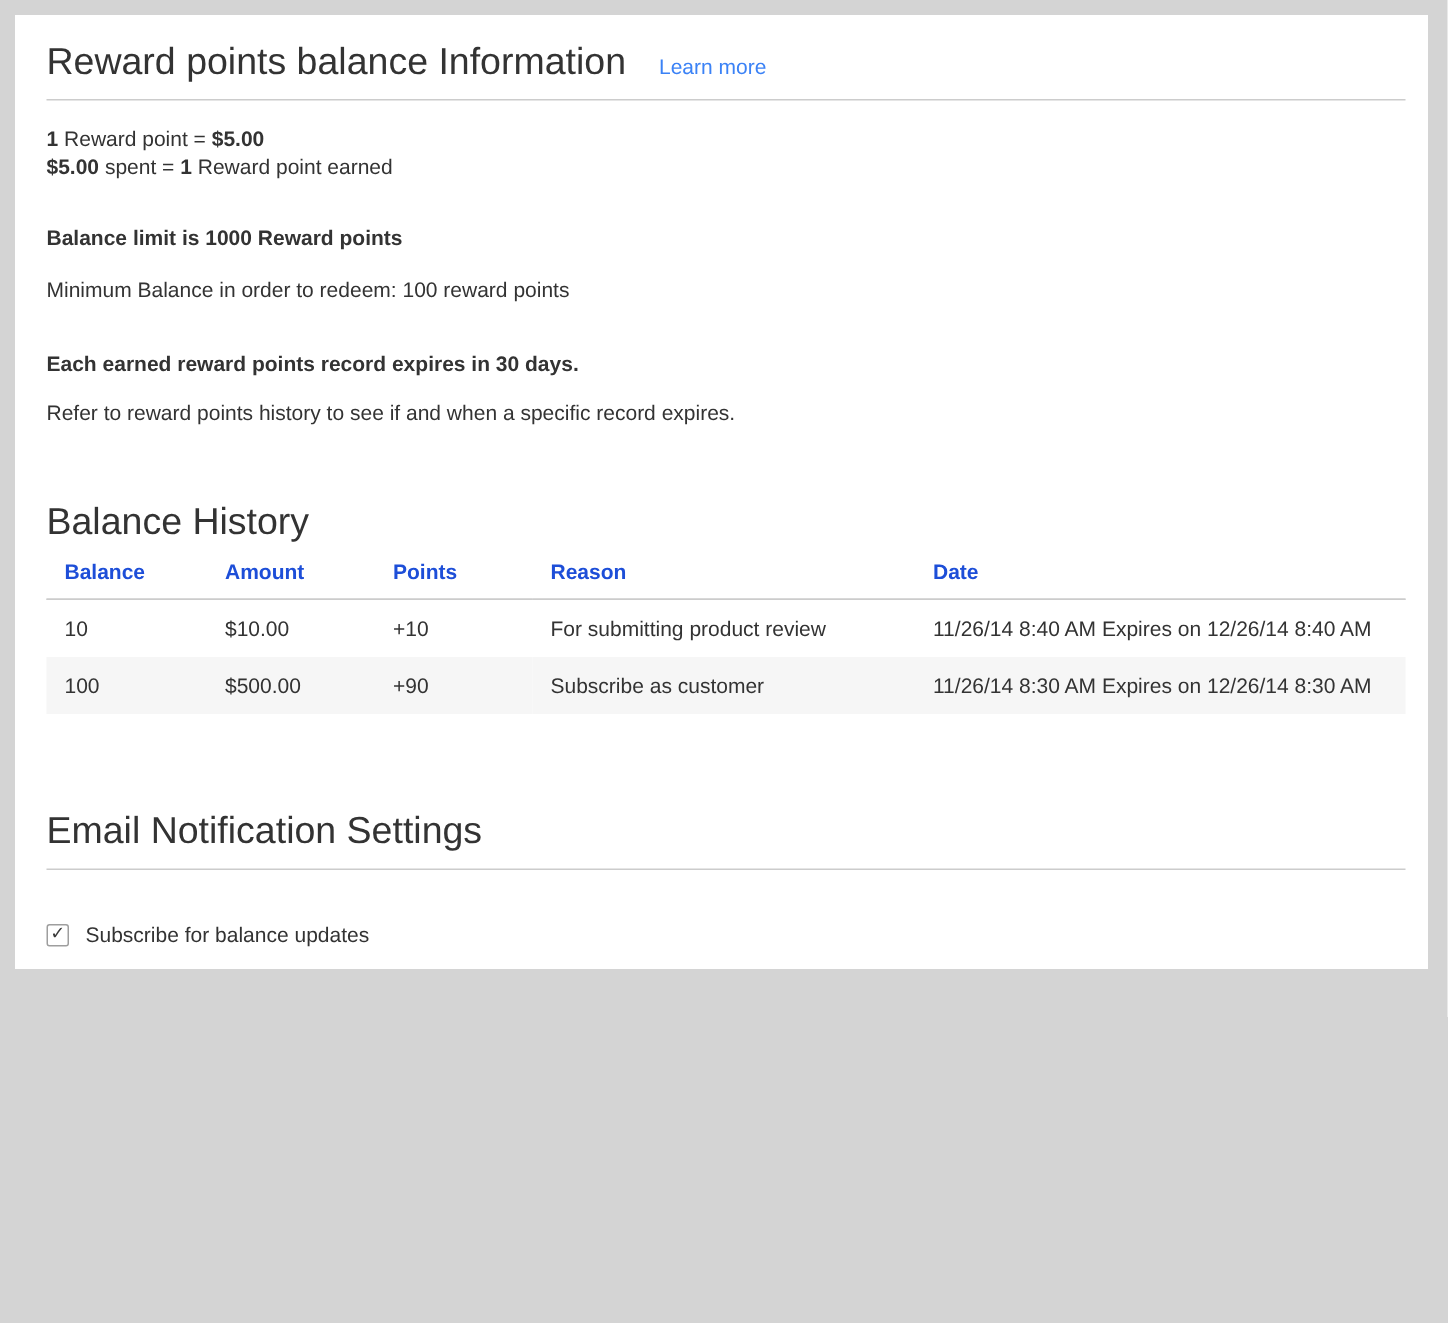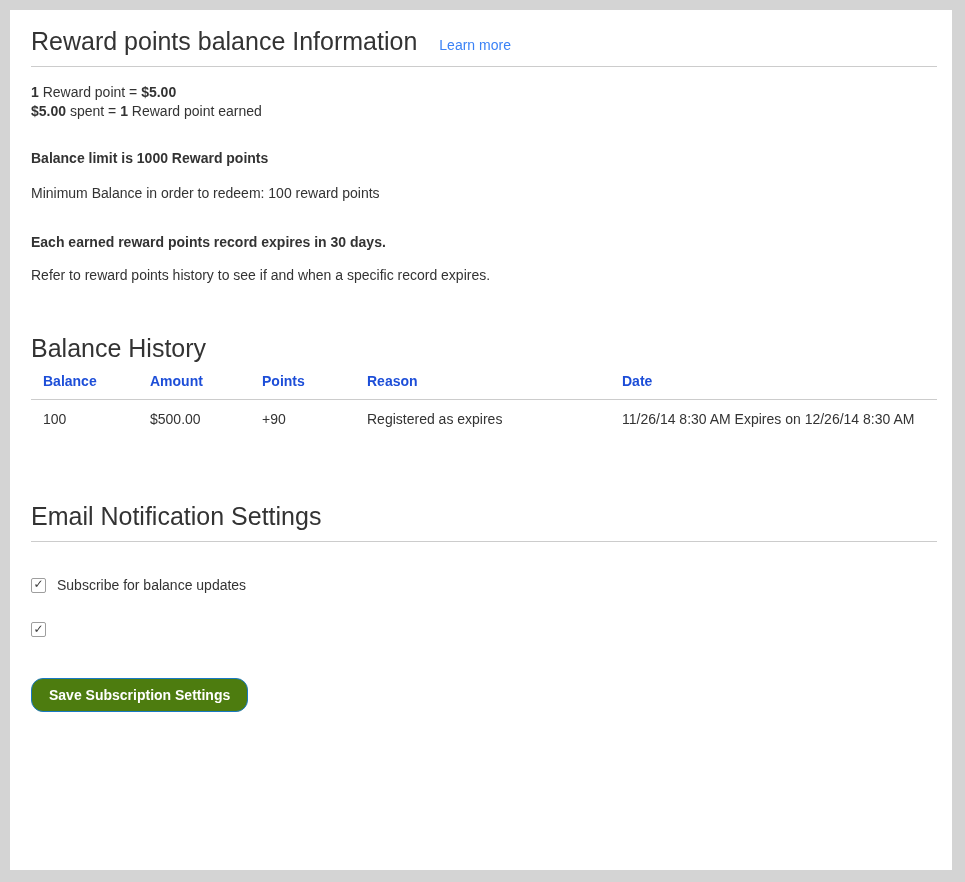--- a/index.html
+++ b/index.html
@@ -10,21 +10,21 @@
     background: #d4d4d4;
     font-family: "Liberation Sans", "DejaVu Sans", sans-serif;
     color: #333333;
     font-size: 14px;
   }
   .card {
     position: absolute;
     left: 10px;
     top: 10px;
     width: 942px;
-    height: 860px;
+    height: 636px;
     background: #ffffff;
     padding: 16px 15px 23px 21px;
     overflow: hidden;
   }
   
   .block-header { display: flex; align-items: baseline; margin: 0; }
   h1.page-title {
     font-size: 25px;
     font-weight: 300;
     color: #333333;
@@ -170,24 +170,31 @@
       <tr>
         <th class="col-balance">Balance</th>
         <th class="col-amount">Amount</th>
         <th class="col-points">Points</th>
         <th class="col-reason">Reason</th>
         <th>Date</th>
       </tr>
     </thead>
     <tbody>
       <tr>
+        <td>10</td>
+        <td>$10.00</td>
+        <td>+10</td>
+        <td>For submitting product review</td>
+        <td>11/26/14 8:40 AM Expires on 12/26/14 8:40 AM</td>
+      </tr>
+      <tr>
         <td>100</td>
         <td>$500.00</td>
         <td>+90</td>
-        <td>Registered as expires</td>
+        <td>Subscribe as customer</td>
         <td>11/26/14 8:30 AM Expires on 12/26/14 8:30 AM</td>
       </tr>
     </tbody>
   </table>
 
   <h2 class="section-title second">Email Notification Settings</h2>
   <hr class="divider">
 
   <div class="option-row">
     <span class="checkbox">

